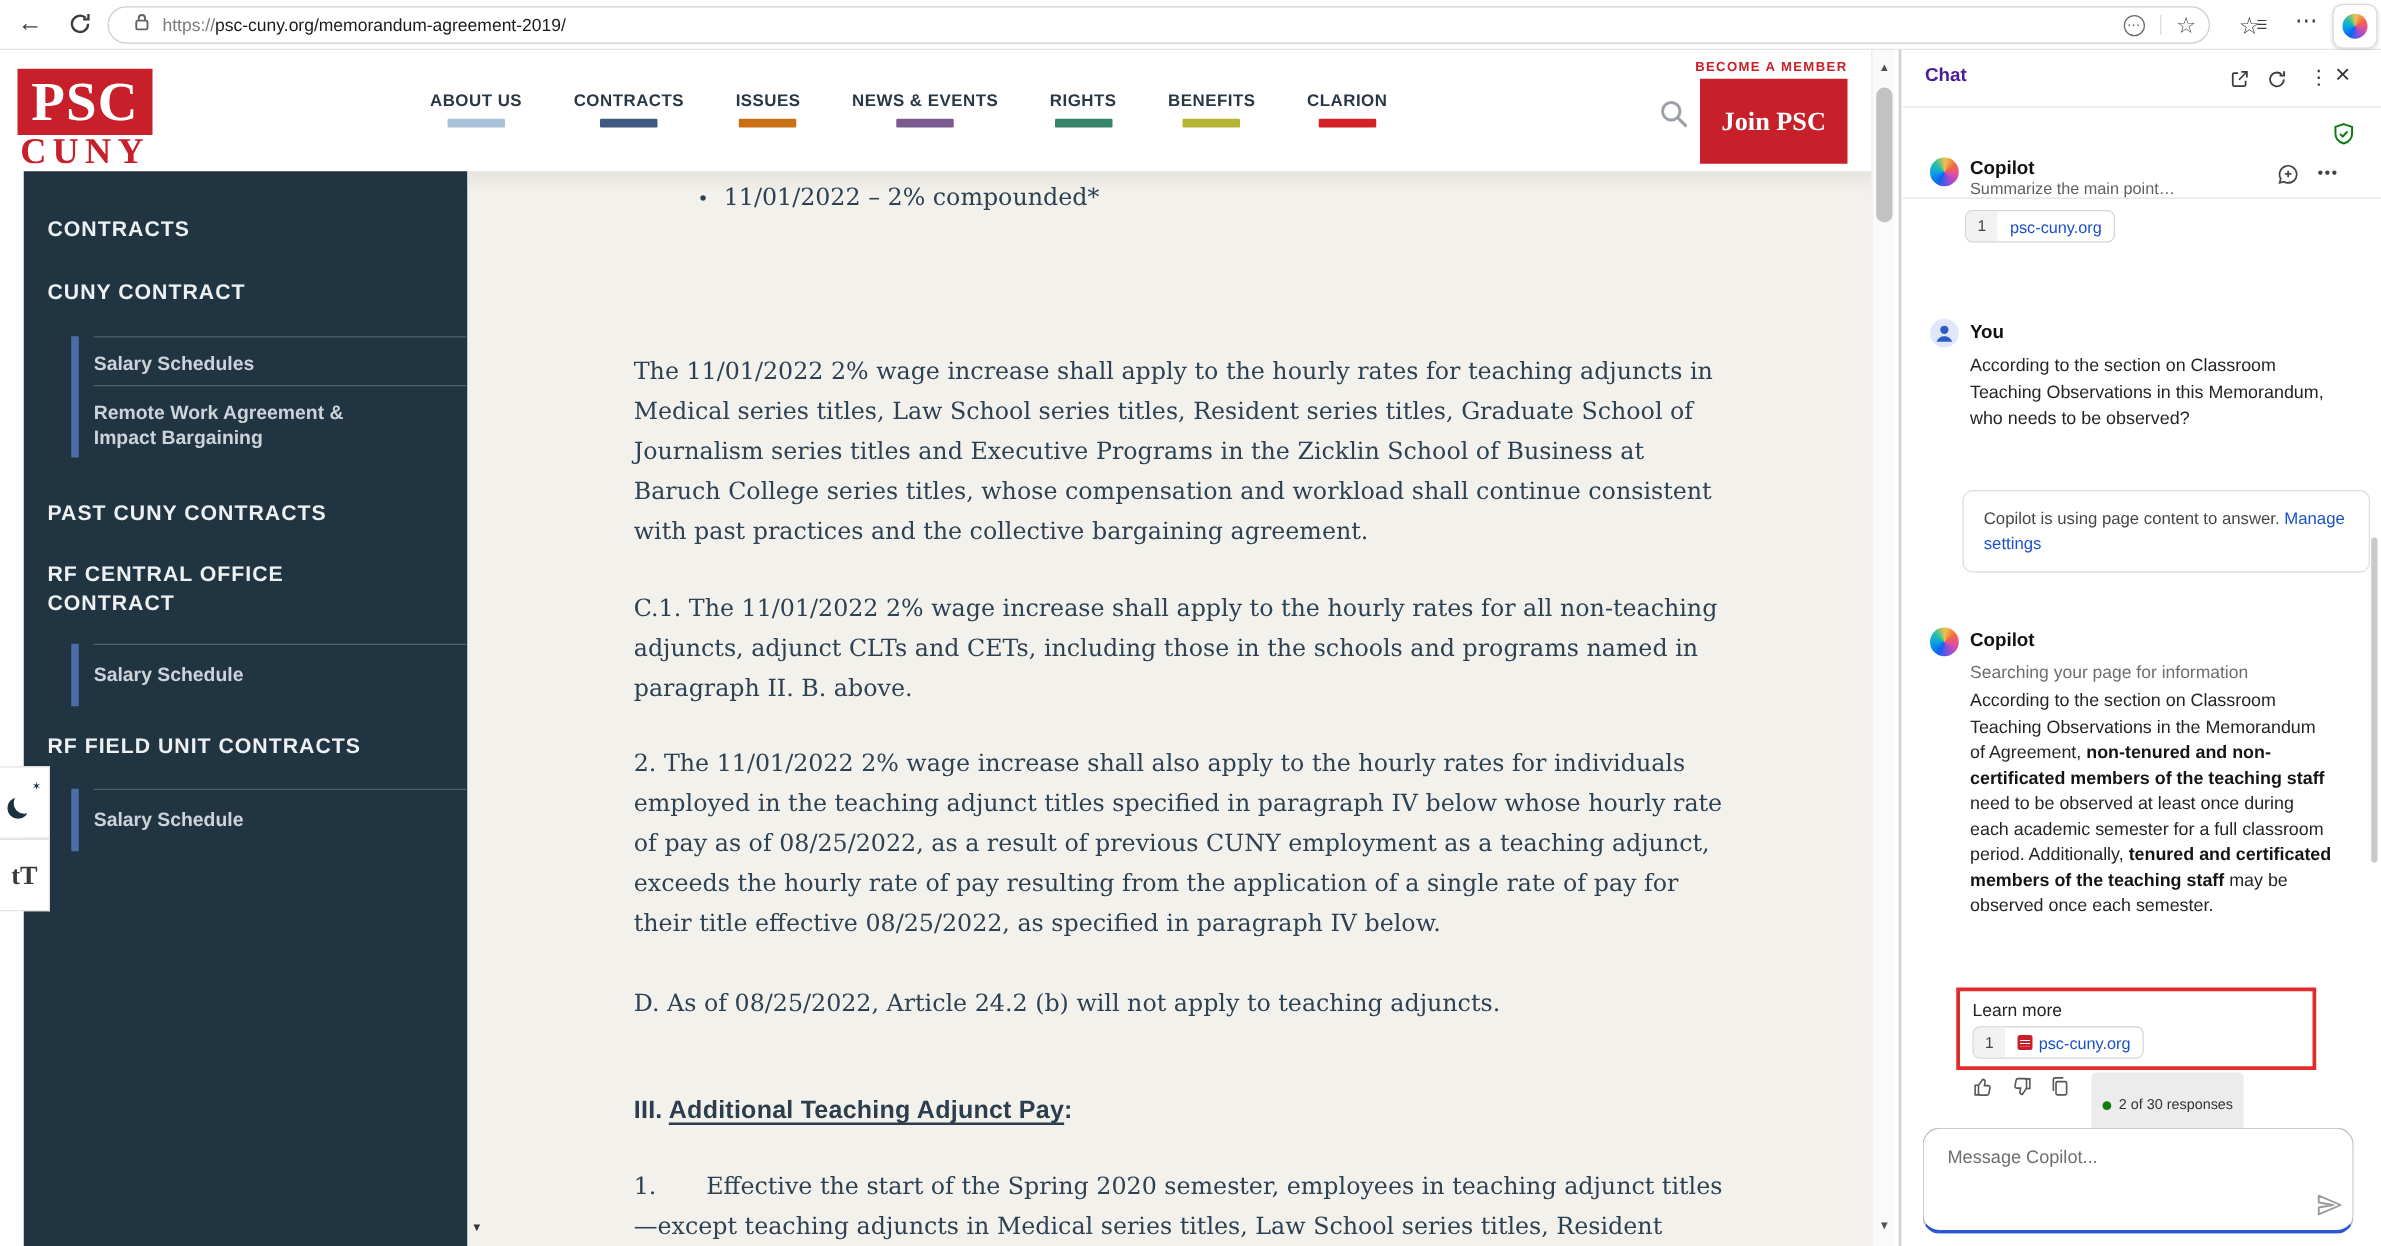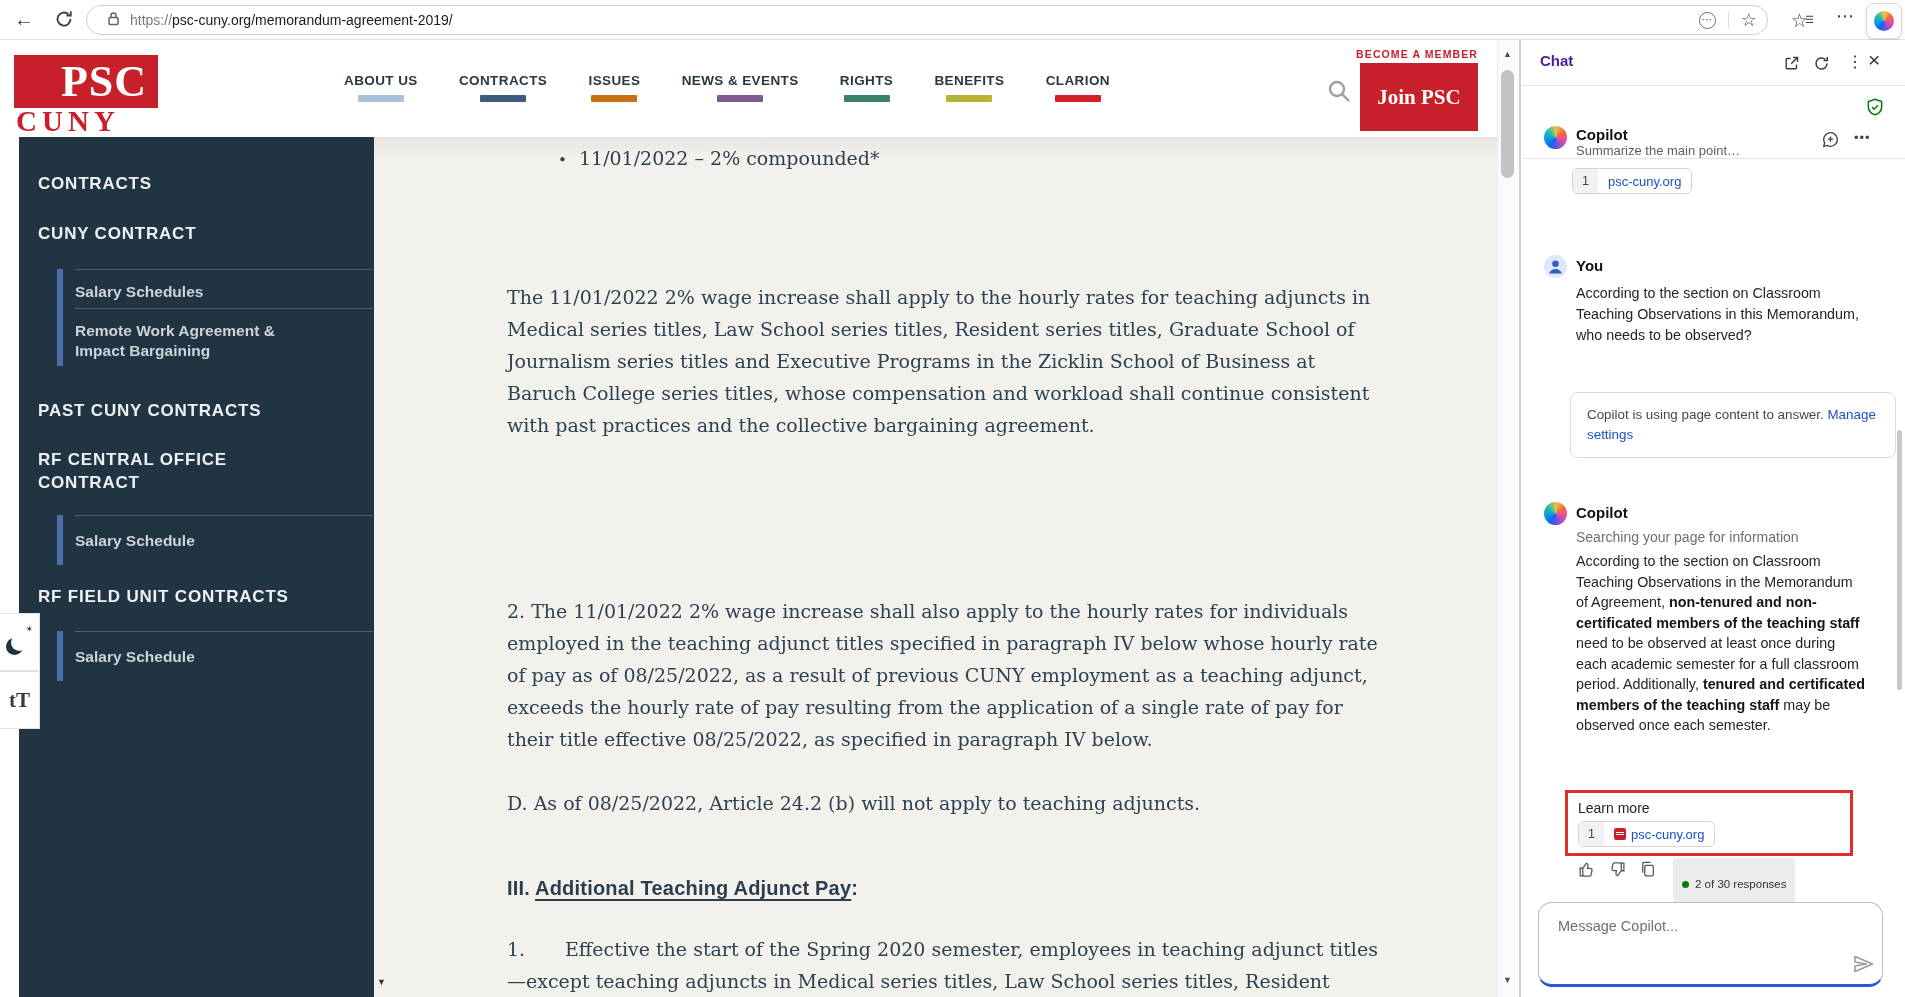--- a/index.html
+++ b/index.html
@@ -9,21 +9,21 @@
   
   #chrome{left:0;top:0;width:1905px;height:40px;background:#fff;border-bottom:1px solid #e3e3e3;box-sizing:border-box;}
   .chrome-glyph{color:#3d3d3d;font-size:20px;line-height:20px;}
   #urlbar{left:86px;top:5px;width:1682px;height:30px;border:1px solid #cfcfcf;border-radius:16px;background:#fff;display:flex;align-items:center;box-sizing:border-box;padding:0 10px;}
   .url-text{font-size:14px;white-space:nowrap;}
   .dotted-circle{width:17px;height:17px;border:1.6px solid #6b6b6b;border-radius:50%;display:flex;align-items:center;justify-content:center;color:#6b6b6b;font-size:9px;font-weight:700;letter-spacing:.5px;box-sizing:border-box;}
   .vdiv{width:1px;height:16px;background:#dcdcdc;}
   .copilot-logo{border-radius:50%;background:conic-gradient(from 210deg,#0b64f0,#0a9de8,#25c1a5,#f2c14b,#ee6a45,#e14da0,#8a4fd8,#0b64f0);}
   
   #siteheader{left:0;top:40px;width:1497px;height:97px;background:#fff;}
-  .logo-box{background:#c8202a;color:#fff;font-family:"Liberation Serif",serif;font-weight:700;display:flex;align-items:center;justify-content:center;padding-left:36px;}
+  .logo-box{background:#c8202a;color:#fff;font-family:"Liberation Serif",serif;font-weight:700;display:flex;align-items:center;justify-content:center;}
   .nav-item{text-align:center;cursor:pointer;}
   .nav-label{font-size:13.5px;font-weight:700;color:#2a3744;letter-spacing:.4px;white-space:nowrap;}
   .nav-bar{height:7px;width:46px;border-radius:1px;margin:7px auto 0;}
   
   #sidebar{left:19px;top:137px;width:355px;height:860px;background:#203441;}
   .sb-head{font-size:17px;font-weight:700;color:#eef1f3;letter-spacing:.8px;line-height:23px;width:260px;}
   .sb-item{font-size:15.5px;font-weight:700;color:#ccd3d9;line-height:20px;}
   .sb-bar{width:6px;background:#4d6da8;}
   .sb-hair{height:1px;background:rgba(255,255,255,.22);}
   
@@ -177,20 +177,21 @@
   <div class="ab a11y-btn" style="top:671px;font-family:'Liberation Serif',serif;font-weight:700;font-size:21px;color:#3a3a3a;">tT</div>
 
   <div id="content" class="ab">
     <div class="ab fade"></div>
 
     <div class="ab doc" style="top:5px;left:184px;">
       <span style="font-size:15px;">•</span>&nbsp;&nbsp;<span>11/01/2022  – 2% compounded*</span>
     </div>
 
     <p class="ab doc" style="top:144px;margin:0;">The 11/01/2022 2% wage increase shall apply to the hourly rates for teaching adjuncts in Medical series titles, Law School series titles, Resident series titles, Graduate School of Journalism series titles and Executive Programs in the Zicklin School of Business at Baruch College series titles, whose compensation and workload shall continue consistent with past practices and the collective bargaining agreement.</p>
+    <p class="ab doc" style="top:334px;margin:0;">C.1. The 11/01/2022 2% wage increase shall apply to the hourly rates for all non-teaching adjuncts, adjunct CLTs and CETs, including those in the schools and programs named in paragraph II. B. above.</p>
     <p class="ab doc" style="top:458px;margin:0;">2. The 11/01/2022 2% wage increase shall also apply to the hourly rates for individuals employed in the teaching adjunct titles specified in paragraph IV below whose hourly rate of pay as of 08/25/2022, as a result of previous CUNY employment as a teaching adjunct, exceeds the hourly rate of pay resulting from the application of a single rate of pay for their title effective 08/25/2022, as specified in paragraph IV below.</p>
     <p class="ab doc" style="top:650px;margin:0;">D. As of 08/25/2022, Article 24.2 (b) will not apply to teaching adjuncts.</p>
 
     <div class="ab doc-head" style="top:740px;left:133px;">
       <span>III. </span><span class="u">Additional Teaching Adjunct Pay</span><span>:</span>
     </div>
 
     <p class="ab doc" style="top:796px;margin:0;">
       <span style="display:inline-block;width:58px;">1.</span><span>Effective the start of the Spring 2020 semester, employees in teaching adjunct titles —except teaching adjuncts in Medical series titles, Law School series titles, Resident series</span>
     </p>

